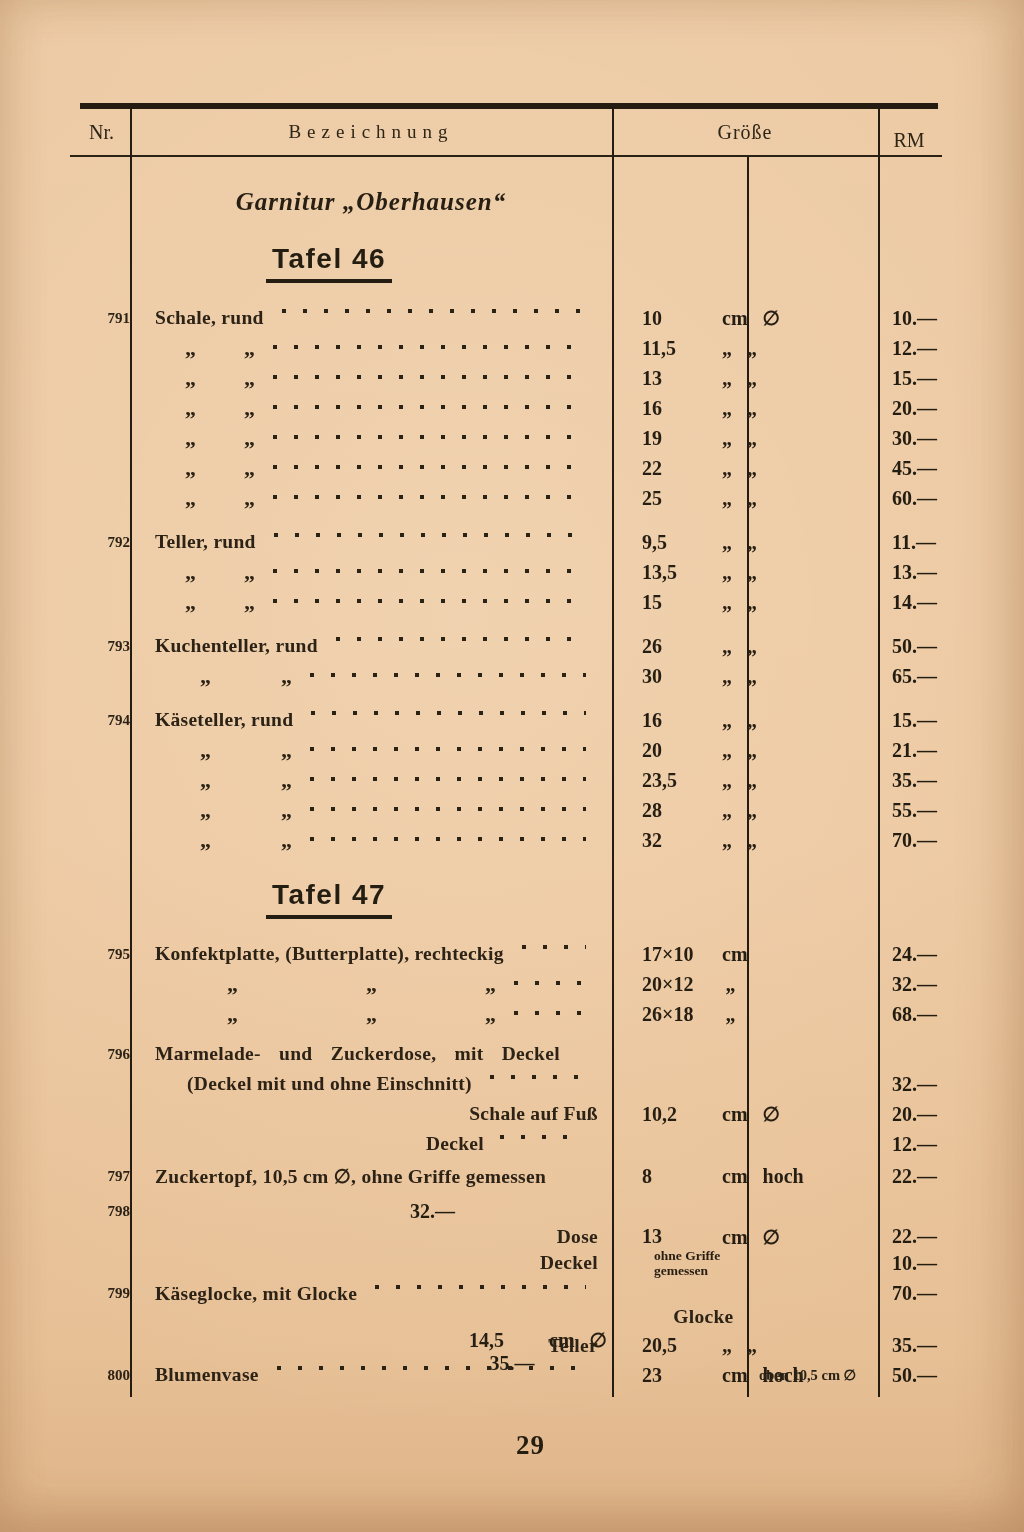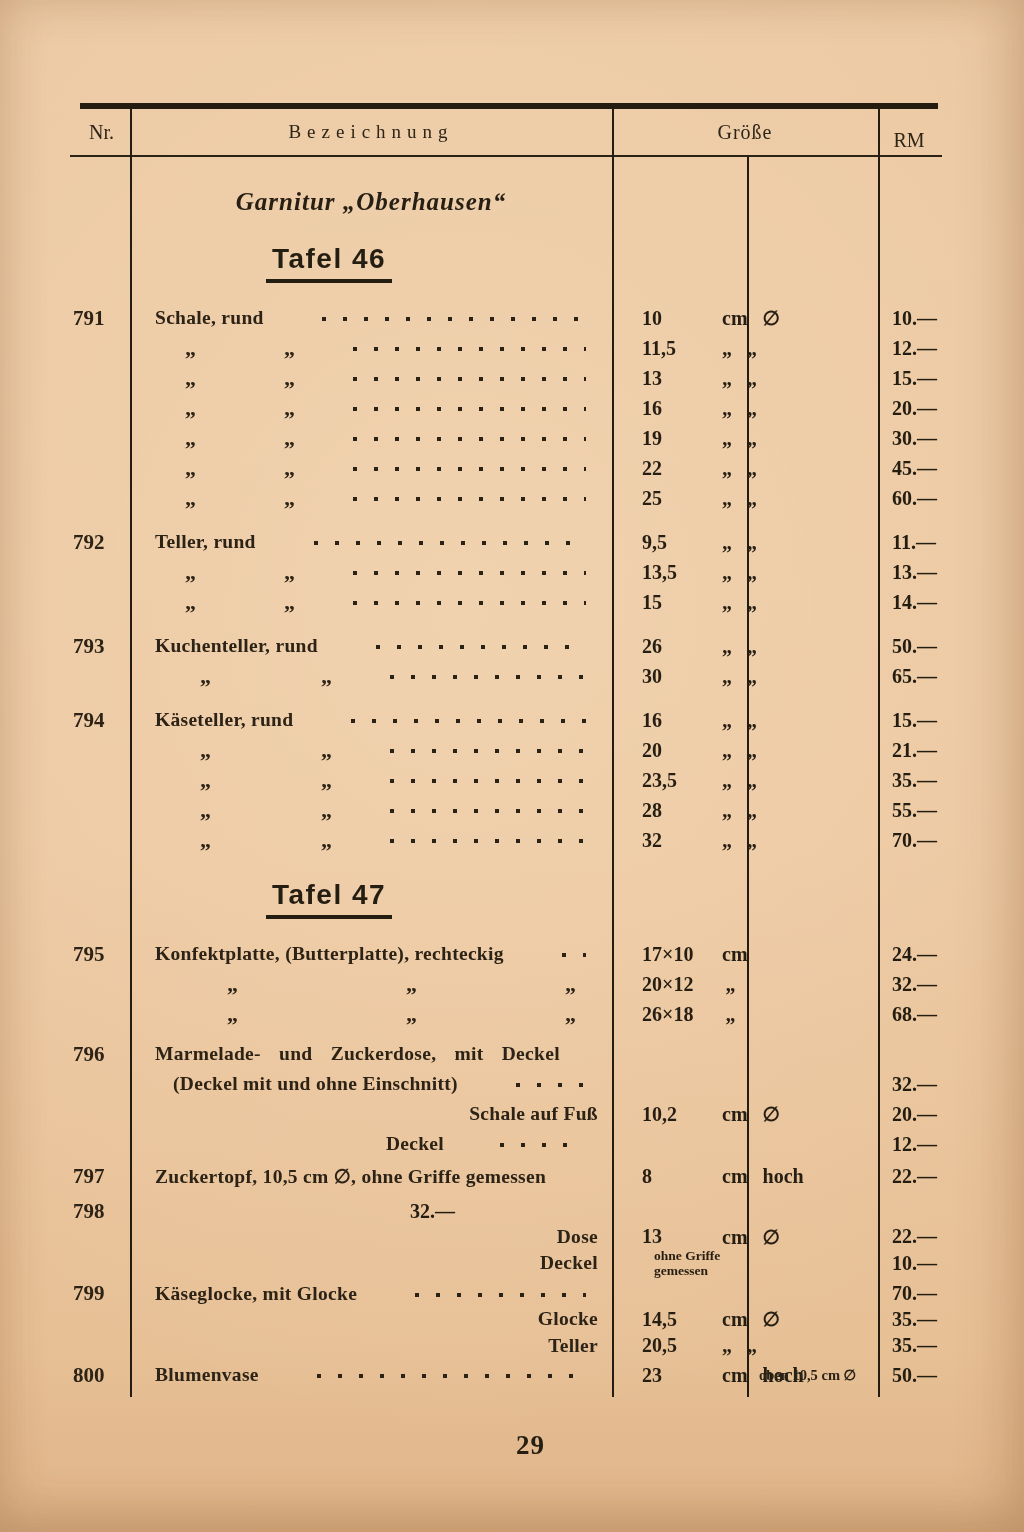--- a/index.html
+++ b/index.html
@@ -34,25 +34,25 @@
     font-size:25px;font-weight:700;font-style:italic;letter-spacing:1px;color:#271f13;}
   .tafel-wrap{margin:24px 0 0 57px;width:398px;height:44px;text-align:center;}
   .tafel{display:inline-block;font-family:"Liberation Sans","DejaVu Sans",sans-serif;
     font-weight:700;font-size:28px;letter-spacing:1.5px;color:#241d12;
     padding:0 6px 4px 6px;border-bottom:4px solid #241d12;}
   .tafel-wrap + .row{margin-top:16px;}
   
   .row{display:flex;height:30px;align-items:center;}
   .gap14{margin-top:14px;} .gap10{margin-top:10px;} .gap8{margin-top:8px;}
   .gap4{margin-top:4px;} .gap2{margin-top:2px;}
-  .rh25{height:25px;} .rh26{height:26px;} .rh27{height:27px;} .rh28{height:28px;}
-  .c-nr{width:57px;text-align:left;font-size:21px;font-weight:700;color:#2c2316;}
-  .c-bez{width:482px;display:flex;align-items:center;padding-left:25px;font-size:19.5px;font-weight:700;color:#2c2316;gap:40px;}
+  .rh25{height:25px;} .rh26{height:26px;flex-direction:column;} .rh27{height:27px;} .rh28{height:28px;}
+  .c-nr{width:57px;text-align:right;font-size:15px;font-weight:700;color:#2c2316;}
+  .c-bez{width:482px;display:flex;align-items:flex-start;padding-left:25px;font-size:19.5px;font-weight:700;color:#2c2316;}
   .c-bez.right,.c-bez.rightdots{justify-content:flex-end;padding-right:14px;}
-  .c-bez.indent{padding-left:43px;}
+  .c-bez.indent{padding-left:57px;}
   .c-bez .label{white-space:nowrap;letter-spacing:.3px;}
   .c-bez.justify .label{word-spacing:13px;}
   .dit{font-size:22px;font-weight:700;line-height:10px;}
   .ditto2a .dit:nth-child(1){margin-left:30px;}
   .ditto2a .dit:nth-child(2){margin-left:48px;}
   .ditto2b .dit:nth-child(1){margin-left:45px;}
   .ditto2b .dit:nth-child(2){margin-left:70px;}
   .ditto3 .dit:nth-child(1){margin-left:72px;}
   .ditto3 .dit:nth-child(2){margin-left:128px;}
   .ditto3 .dit:nth-child(3){margin-left:108px;}

